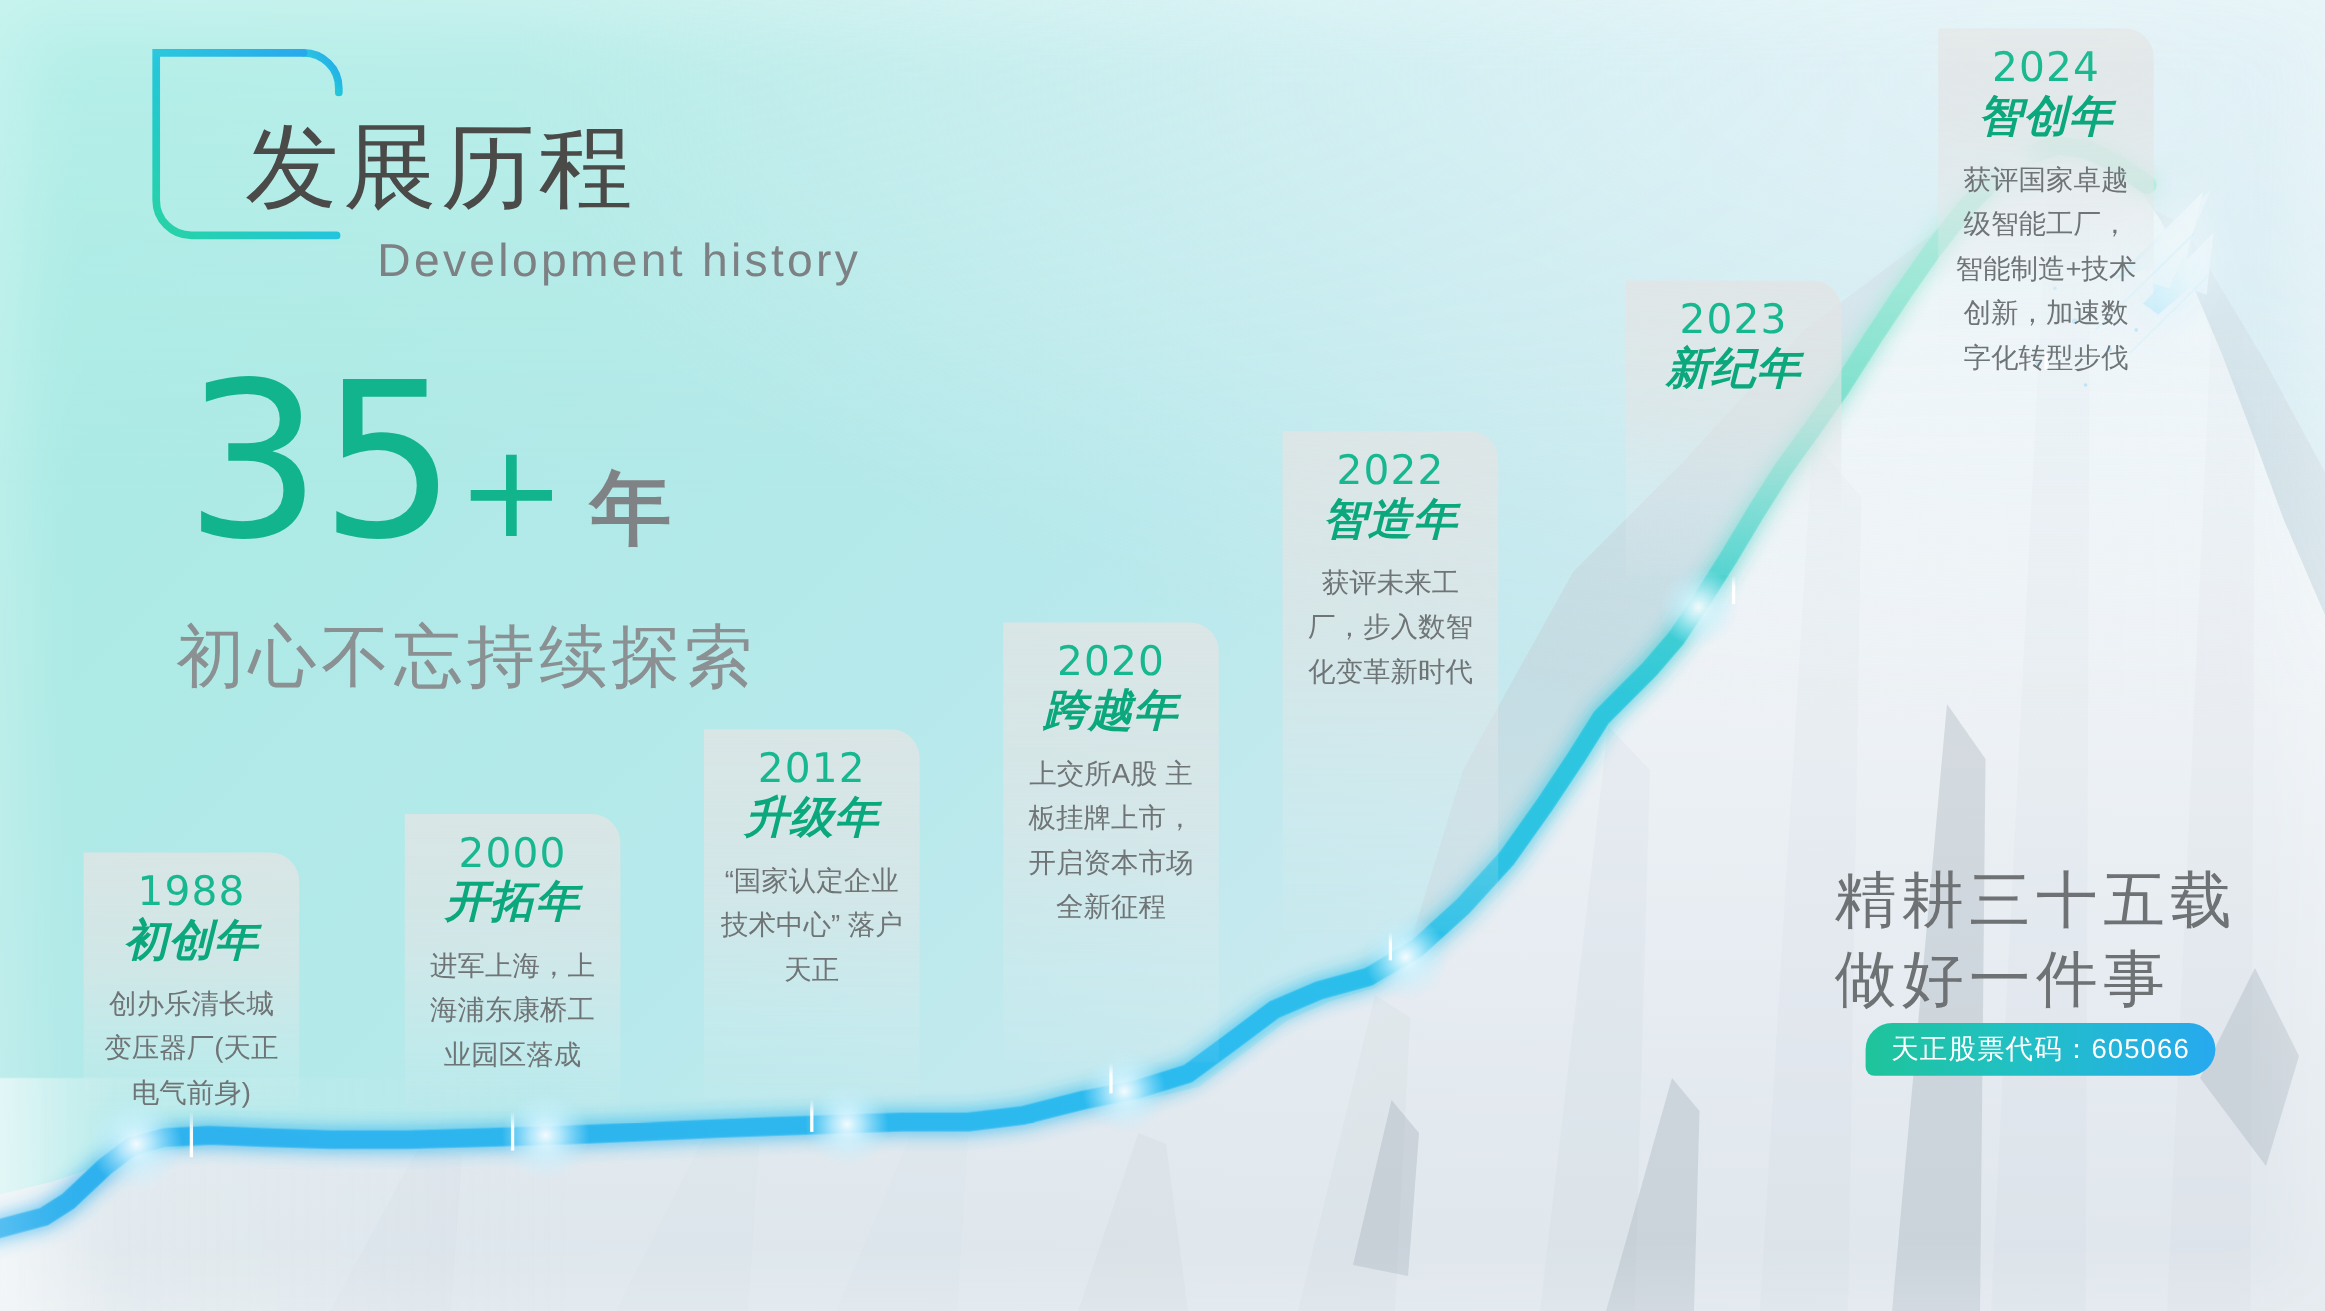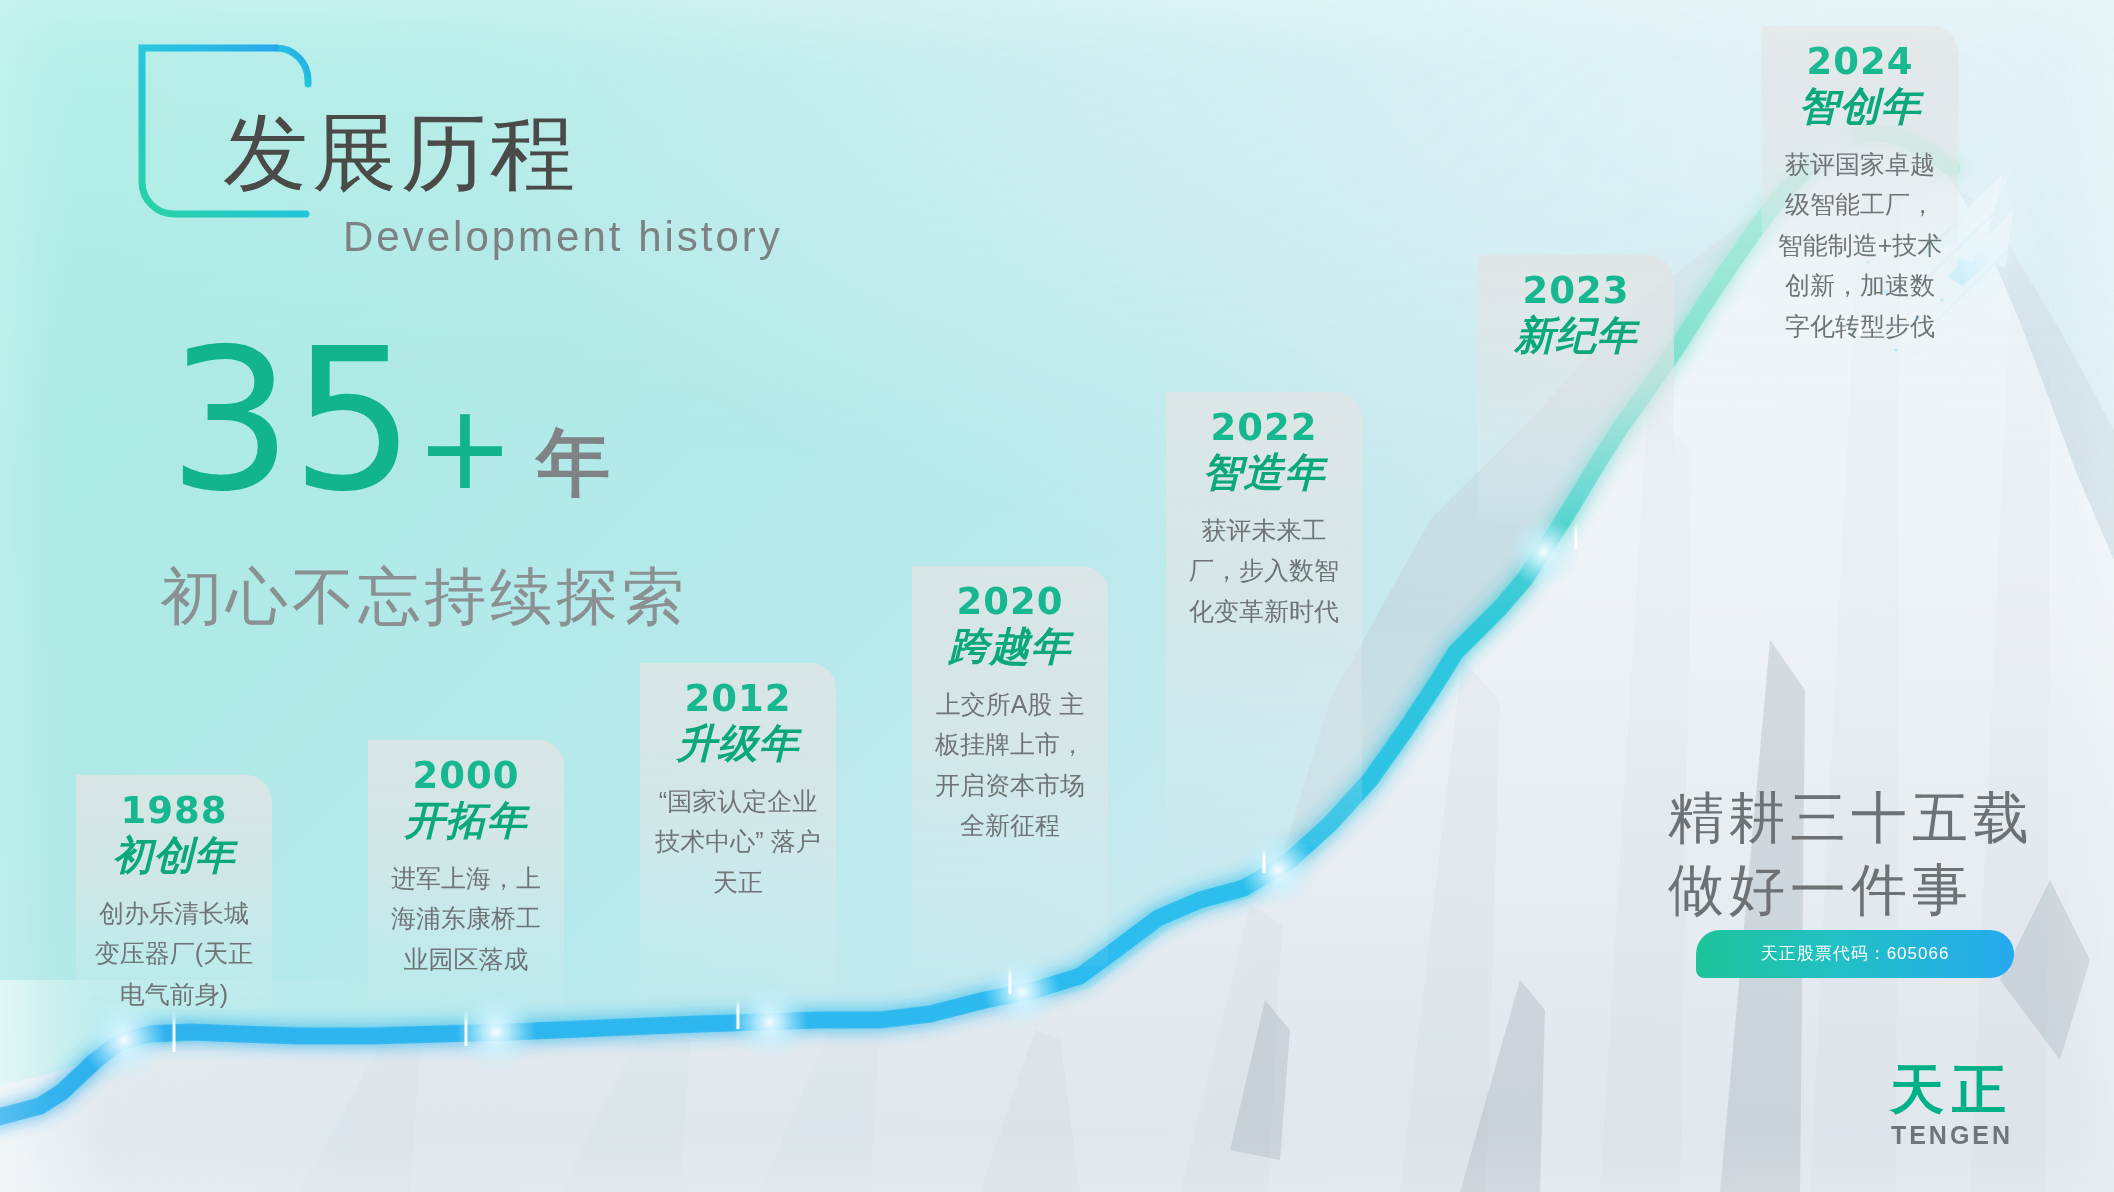--- a/index.html
+++ b/index.html
@@ -58,21 +58,21 @@
   
   .card{
     position:absolute;
     box-sizing:border-box;
     background:linear-gradient(180deg,rgba(226,228,228,0.80) 0%,rgba(226,229,230,0.62) 45%,rgba(232,238,240,0.24) 78%,rgba(236,242,244,0.05) 100%);
     border-top-right-radius:26px;
     text-align:center;
     padding-top:14px;
   }
   .card .yr{
-    font-size:37px;line-height:1.18;color:#17b88f;font-weight:700;
+    font-size:37px;line-height:1.18;color:#17b88f;font-weight:400;
     font-family:"DejaVu Sans","Liberation Sans",sans-serif;letter-spacing:1px;
   }
   .card .nm{
     font-size:40px;line-height:1.2;color:#0aa87c;font-weight:700;letter-spacing:1px;
     margin-top:-2px;
     font-style:italic;
   }
   .card .ds{
     font-size:25px;line-height:1.62;color:#6f7476;font-weight:400;
     margin-top:14px;padding:0 14px;text-align:center;
@@ -86,21 +86,21 @@
     position:absolute;right:80px;top:782px;text-align:left;white-space:nowrap;
   }
   .slogan div{
     font-size:56px;line-height:1.28;color:#6e7274;font-weight:400;letter-spacing:5px;
   }
   .stock{
     position:absolute;left:1696px;top:930px;
     width:318px;height:48px;line-height:48px;text-align:center;
     border-radius:24px 24px 24px 8px;
     background:linear-gradient(90deg,#1ec49a 0%,#21c0c6 45%,#27a9ef 100%);
-    color:#ffffff;font-size:17px;letter-spacing:1px;font-weight:400;
+    color:#ffffff;font-size:25px;letter-spacing:1px;font-weight:400;
   }
   
   .logo{position:absolute;left:1872px;top:1062px;width:160px;text-align:center;}
   .logo .zh{font-size:54px;line-height:1;color:#00b187;font-weight:700;letter-spacing:8px;}
   .logo .en{font-size:25px;line-height:1;color:#6e7274;font-weight:700;letter-spacing:3px;margin-top:7px;}
   .vignette{position:absolute;inset:0;pointer-events:none;
     box-shadow:inset 0 0 60px 20px rgba(255,255,255,0.25);}
 </style>
 </head>
 <body>
@@ -306,19 +306,15 @@
     <div class="ds">获评国家卓越级智能工厂，智能制造+技术创新，加速数字化转型步伐</div>
     <div class="stem" style="top:290px;height:20px;"></div>
   </div>
 
   <div class="slogan">
     <div>精耕三十五载</div>
     <div>做好一件事</div>
   </div>
   <div class="stock">天正股票代码：605066</div>
 
-  <div class="logo">
-    <div class="zh">天正</div>
-    <div class="en">TENGEN</div>
-  </div>
 
   <div class="vignette"></div>
 </div>
 
 </body></html>

